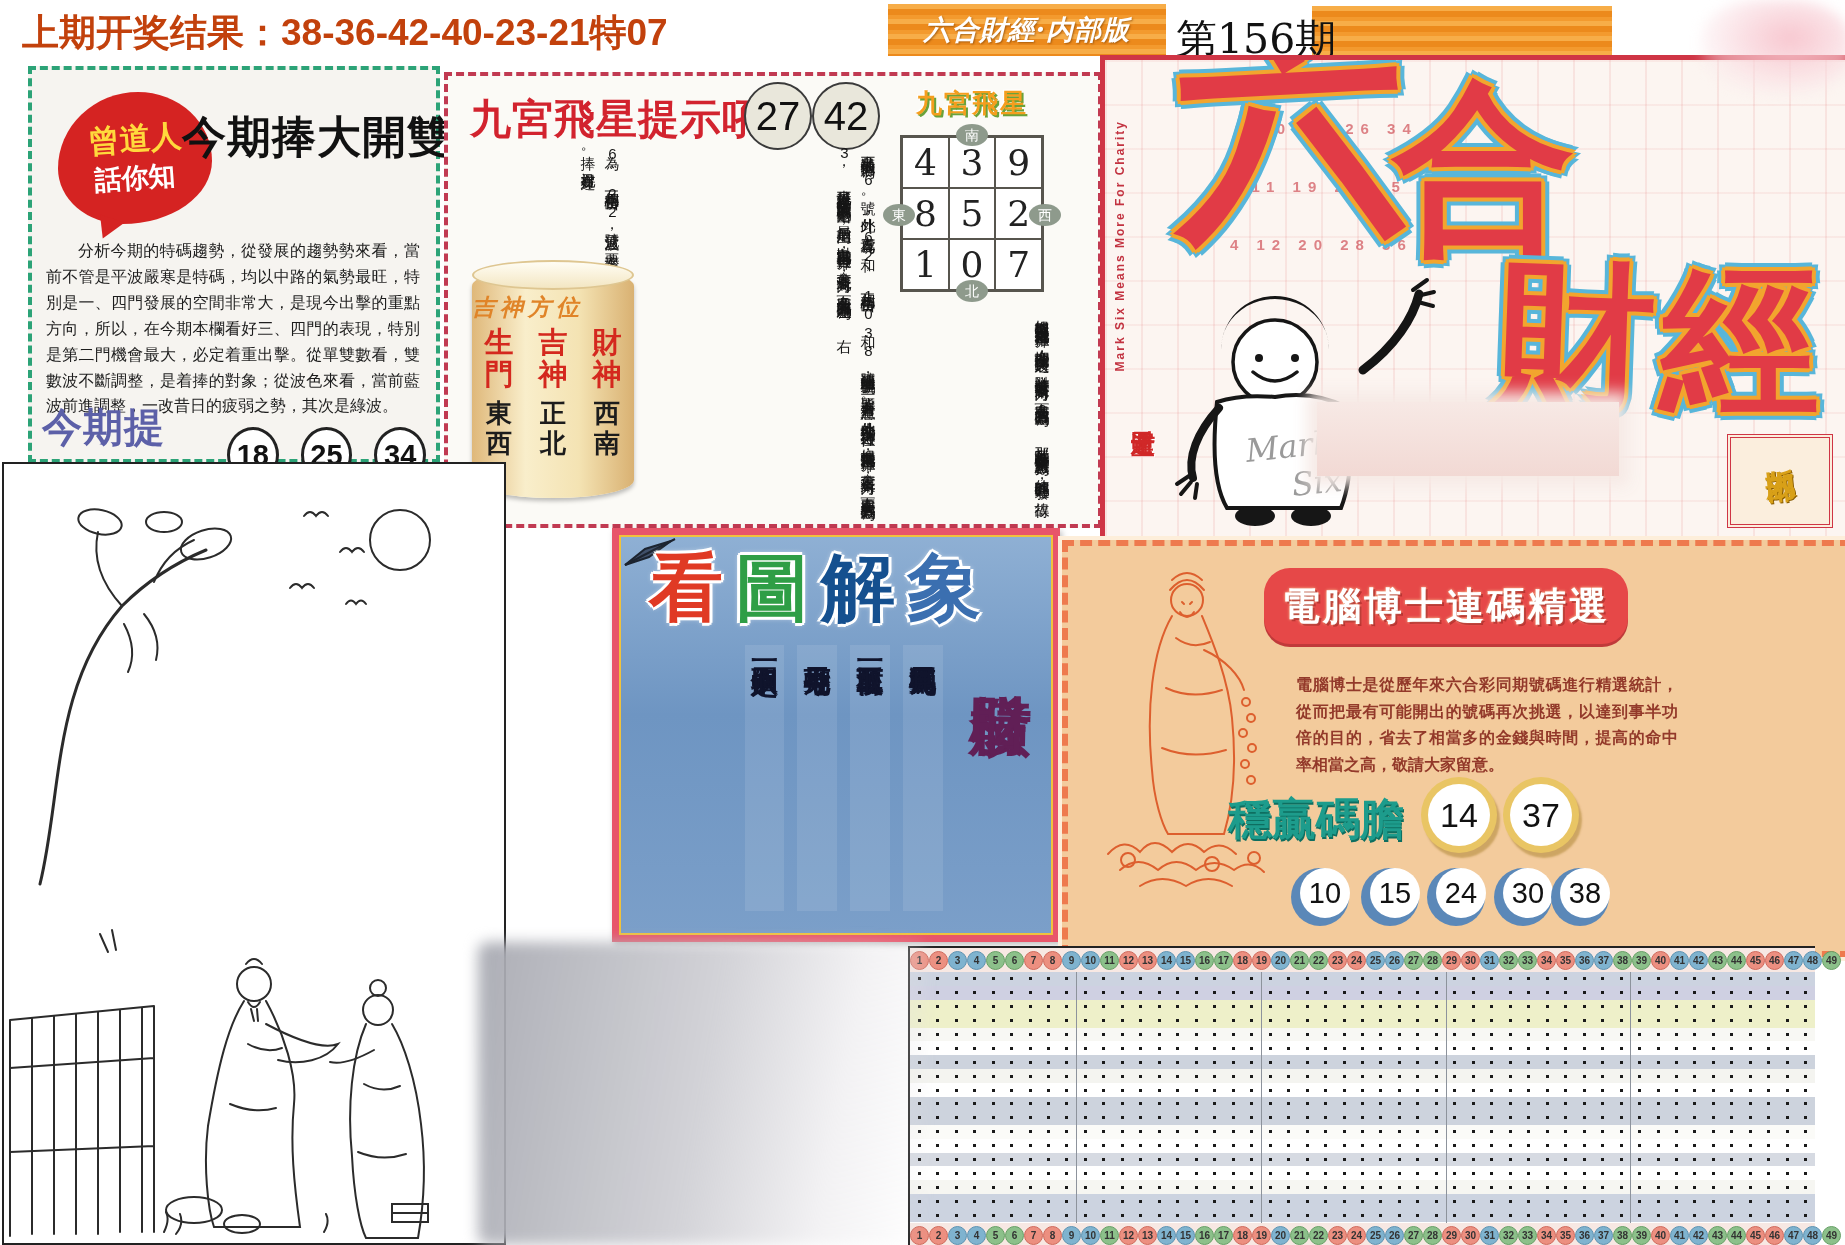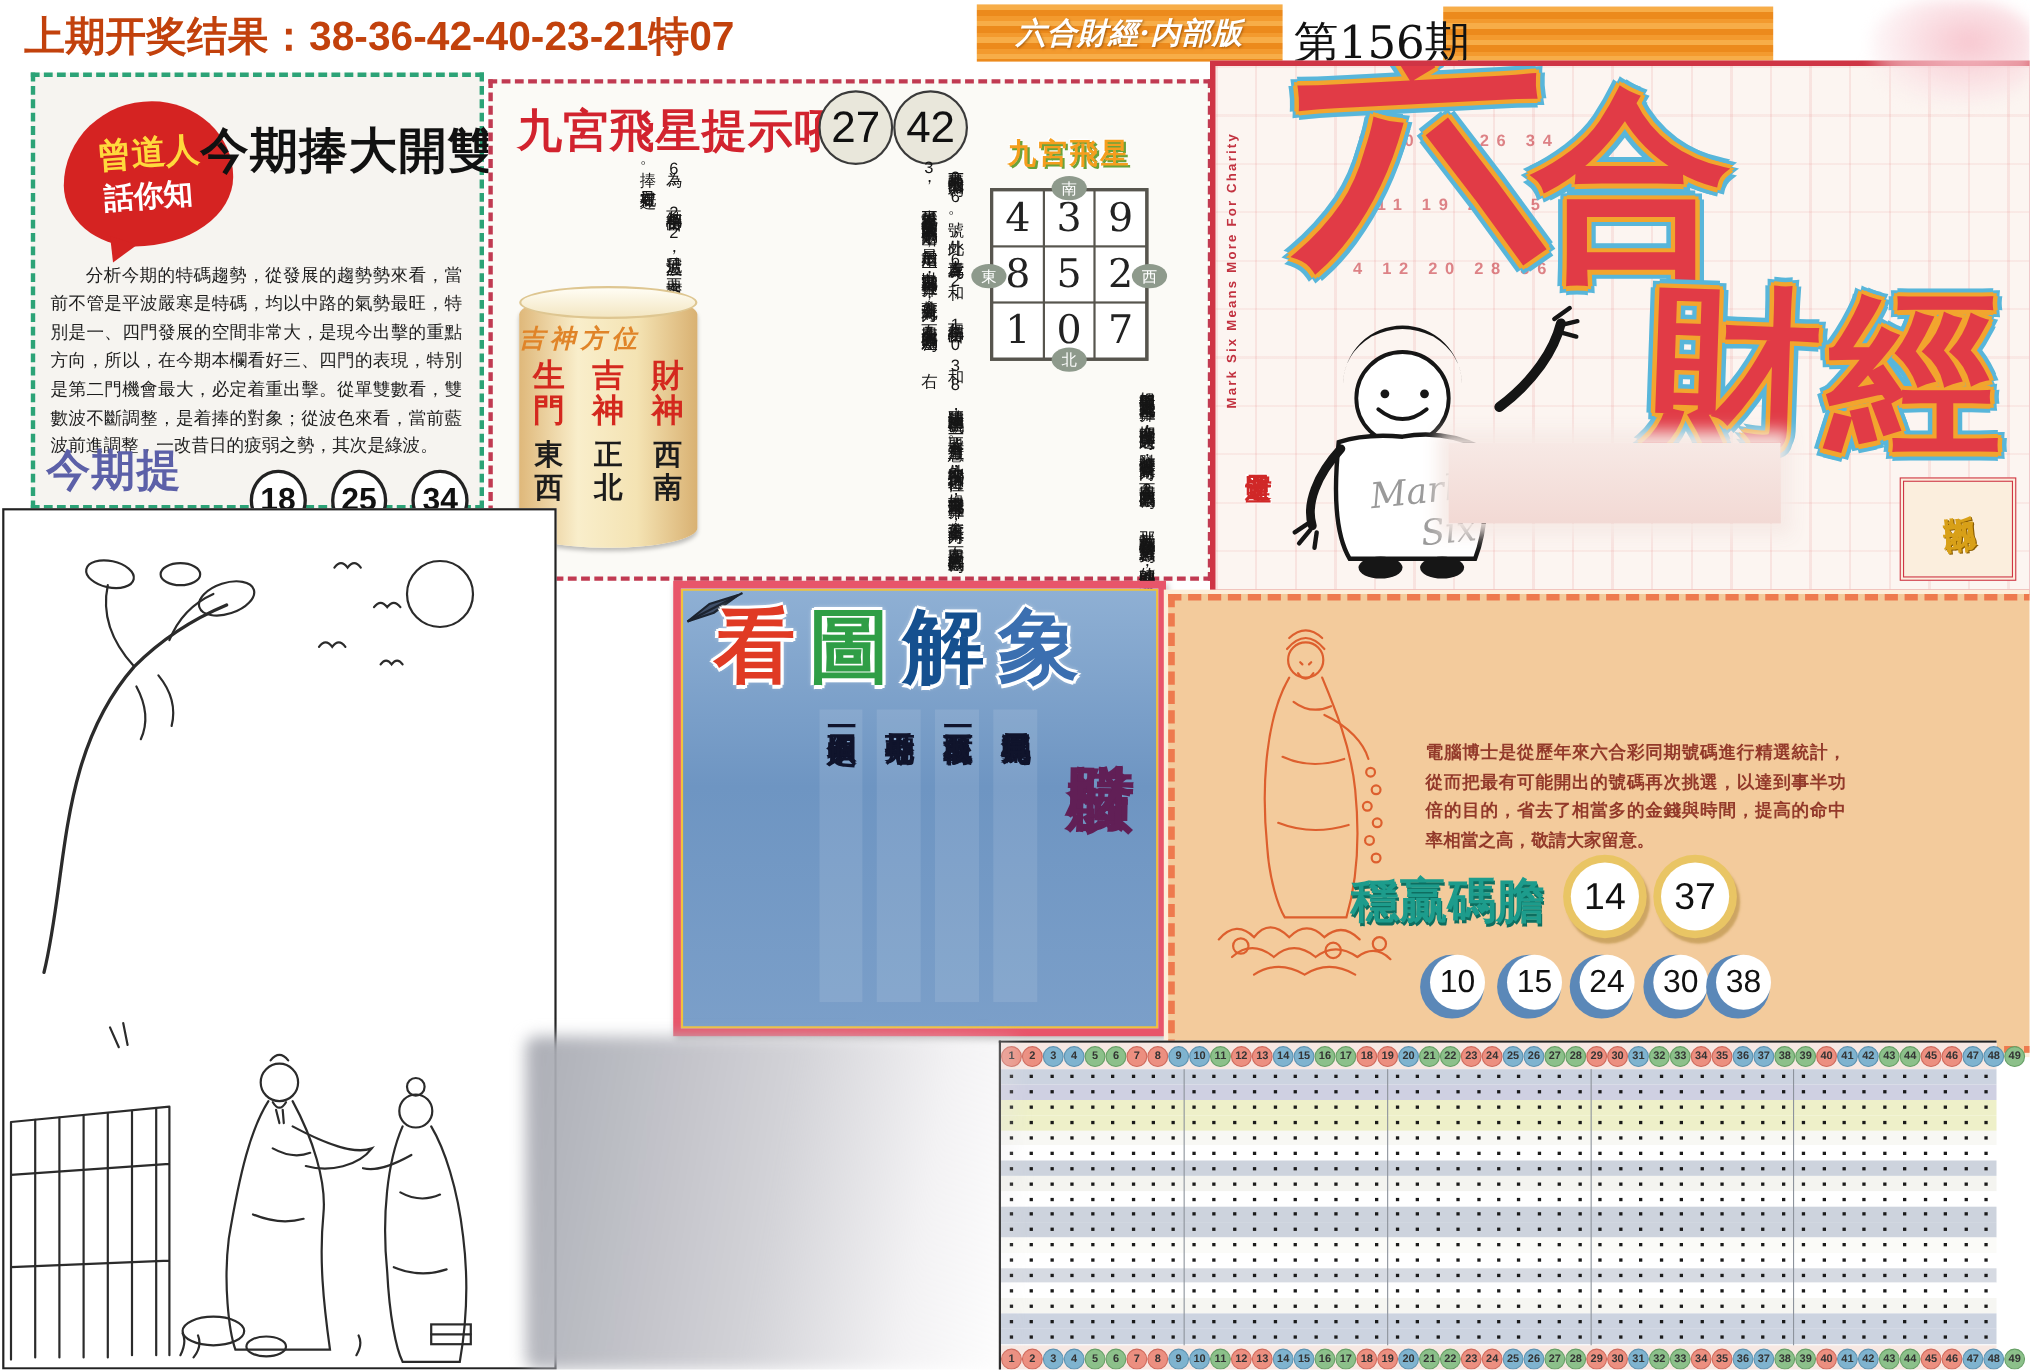--- a/index.html
+++ b/index.html
@@ -35,21 +35,21 @@
 
   
   .star-panel{left:444px;top:72px;width:650px;height:448px;border:4px dashed #c13a52;background:#fbfaf6;}
   .star-title{left:22px;top:16px;font-size:41px;font-weight:bold;color:#d2232e;letter-spacing:1px;white-space:nowrap;}
   .big-circle{width:64px;height:64px;border:2px solid #3a3a3a;border-radius:50%;background:#e9e7db;
               display:flex;align-items:center;justify-content:center;font-size:40px;color:#111;}
   .vtext{writing-mode:vertical-rl;text-orientation:upright;color:#161616;font-size:15px;line-height:1.6;
          letter-spacing:1px;}
   .star-main{left:182px;top:68px;width:250px;height:356px;}
   .star-tail{left:26px;top:68px;width:150px;height:104px;}
-  .sq-col{left:436px;top:10px;width:176px;text-align:center;margin-top:36px;}
+  .sq-col{left:436px;top:10px;width:176px;text-align:center;}
   .sq-title{font-size:26px;font-weight:bold;color:#f59e1e;letter-spacing:2px;
             text-shadow:2px 2px 0 #6aa23a,-1px -1px 0 #fff,0 0 4px #fff;}
   .magic{position:relative;margin:14px auto 0;width:138px;border:3px solid #57554e;background:#57554e;
          display:grid;grid-template-columns:repeat(3,1fr);gap:2px;}
   .magic .cell{background:#ffffff;height:49px;display:flex;align-items:center;justify-content:center;
          font-size:36px;font-family:"DejaVu Serif",serif;color:#222;}
   .dir{position:absolute;width:32px;height:22px;background:#8e9a8c;border-radius:50%;color:#fff;
        font-size:14px;line-height:22px;text-align:center;}
   .dir-top{top:-14px;left:53px;} .dir-left{left:-20px;top:66px;} .dir-right{right:-20px;top:66px;} .dir-bottom{bottom:-13px;left:53px;}
   .star-right-text{margin:16px 0 0 10px;width:160px;height:200px;text-align:left;}
@@ -348,20 +348,23 @@
         <circle cx="153" cy="206" r="4"></circle>
         <circle cx="159" cy="222" r="4"></circle>
       <path d="M16,296 Q32,278 48,294 Q62,276 80,294 Q96,278 112,294 Q128,280 144,296"></path>
       <path d="M28,312 Q46,296 66,312 Q84,296 104,312 Q122,298 142,312 Q158,300 172,314"></path>
       <path d="M48,328 Q70,314 94,328 Q116,314 140,328"></path>
       <circle cx="36" cy="302" r="7"></circle>
         <circle cx="120" cy="306" r="7"></circle>
         <circle cx="162" cy="300" r="6"></circle>
     </g>
   </svg>
+  <div class="doc-title-box">
+    <span class="doc-title">電腦博士連碼精選</span>
+  </div>
   <div class="doc-body">電腦博士是從歷年來六合彩同期號碼進行精選統計，從而把最有可能開出的號碼再次挑選，以達到事半功倍的目的，省去了相當多的金錢與時間，提高的命中率相當之高，敬請大家留意。</div>
   <div class="doc-pick-label">穩贏碼膽</div>
   <div class="gold-ball" style="left:360px;top:238px;">14</div>
   <div class="gold-ball" style="left:442px;top:238px;">37</div>
   <div class="blue-ball" style="left:232px;top:322px;">10</div>
   <div class="blue-ball" style="left:302px;top:322px;">15</div>
   <div class="blue-ball" style="left:368px;top:322px;">24</div>
   <div class="blue-ball" style="left:435px;top:322px;">30</div>
   <div class="blue-ball" style="left:492px;top:322px;">38</div>
 </div>

